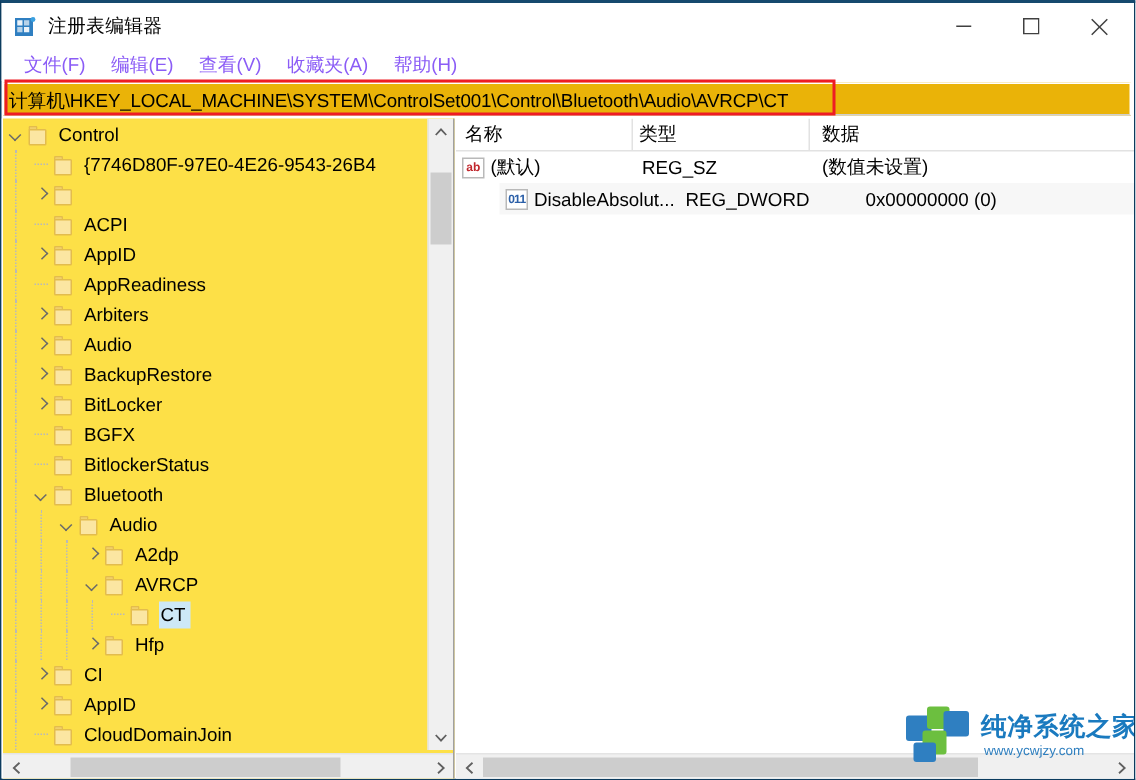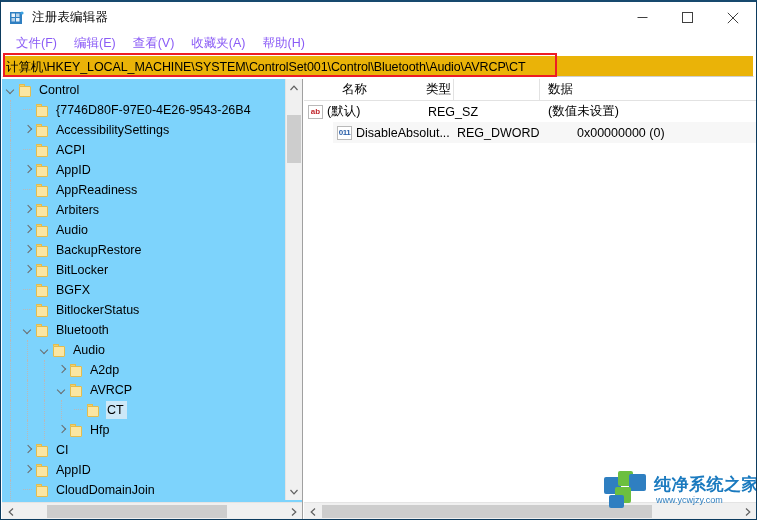--- a/index.html
+++ b/index.html
@@ -123,21 +123,21 @@
     left: 0; top: 77px;
     width: 755px;
     height: 441px;
     background: #ffffff;
   }
   .tree-panel {
     position: absolute;
     left: 1px; top: 0;
     width: 301px;
     height: 441px;
-    background: #7dd3fc;
+    background: #fde047;
     border-right: 1px solid #a0a0a0;
     box-sizing: border-box;
     overflow: hidden;
   }
   .list-panel {
     position: absolute;
     left: 303px; top: 0;
     width: 452px;
     height: 441px;
     background: #ffffff;
@@ -478,21 +478,20 @@
             <div class="tw">
               <div class="vline" style="left: 8px;"></div>
             </div>
             <div class="tw">
               <div class="chev"></div>
             </div>
             <div class="folder">
               <div class="tab"></div>
               <div class="body"></div>
             </div>
-            <span class="tree-label">AccessibilitySettings</span>
           </div>
           <div class="tree-row">
             <div class="tw">
               <div class="vline" style="left: 8px;"></div>
             </div>
             <div class="tw">
               <div class="dots"></div>
             </div>
             <div class="folder">
               <div class="tab"></div>
@@ -777,21 +776,21 @@
         <div class="arrow right">
           <svg width="6" height="8" viewBox="0 0 6 8">
               <path d="M1 0.5 L4.8 4 L1 7.5" fill="none" stroke="#606060" stroke-width="1.2"></path>
             </svg>
         </div>
       </div>
     </div>
 
     <div class="list-panel">
       <div class="list-header">
-        <div class="col" style="left:0;width:118px;margin-left:32px;">名称</div>
+        <div class="col" style="left:0;width:118px;">名称</div>
         <div class="col" style="left:116px;width:120px;">类型</div>
         <div class="col" style="left:238px;width:214px;border-right:none;">数据</div>
       </div>
 
       <div class="list-rows" id="list-host">
           <div class="list-row">
             <div class="cell" style="left: 0px; width: 118px;">
               <div class="val-icon sz">ab</div>
               <span>(默认)</span>
             </div>

